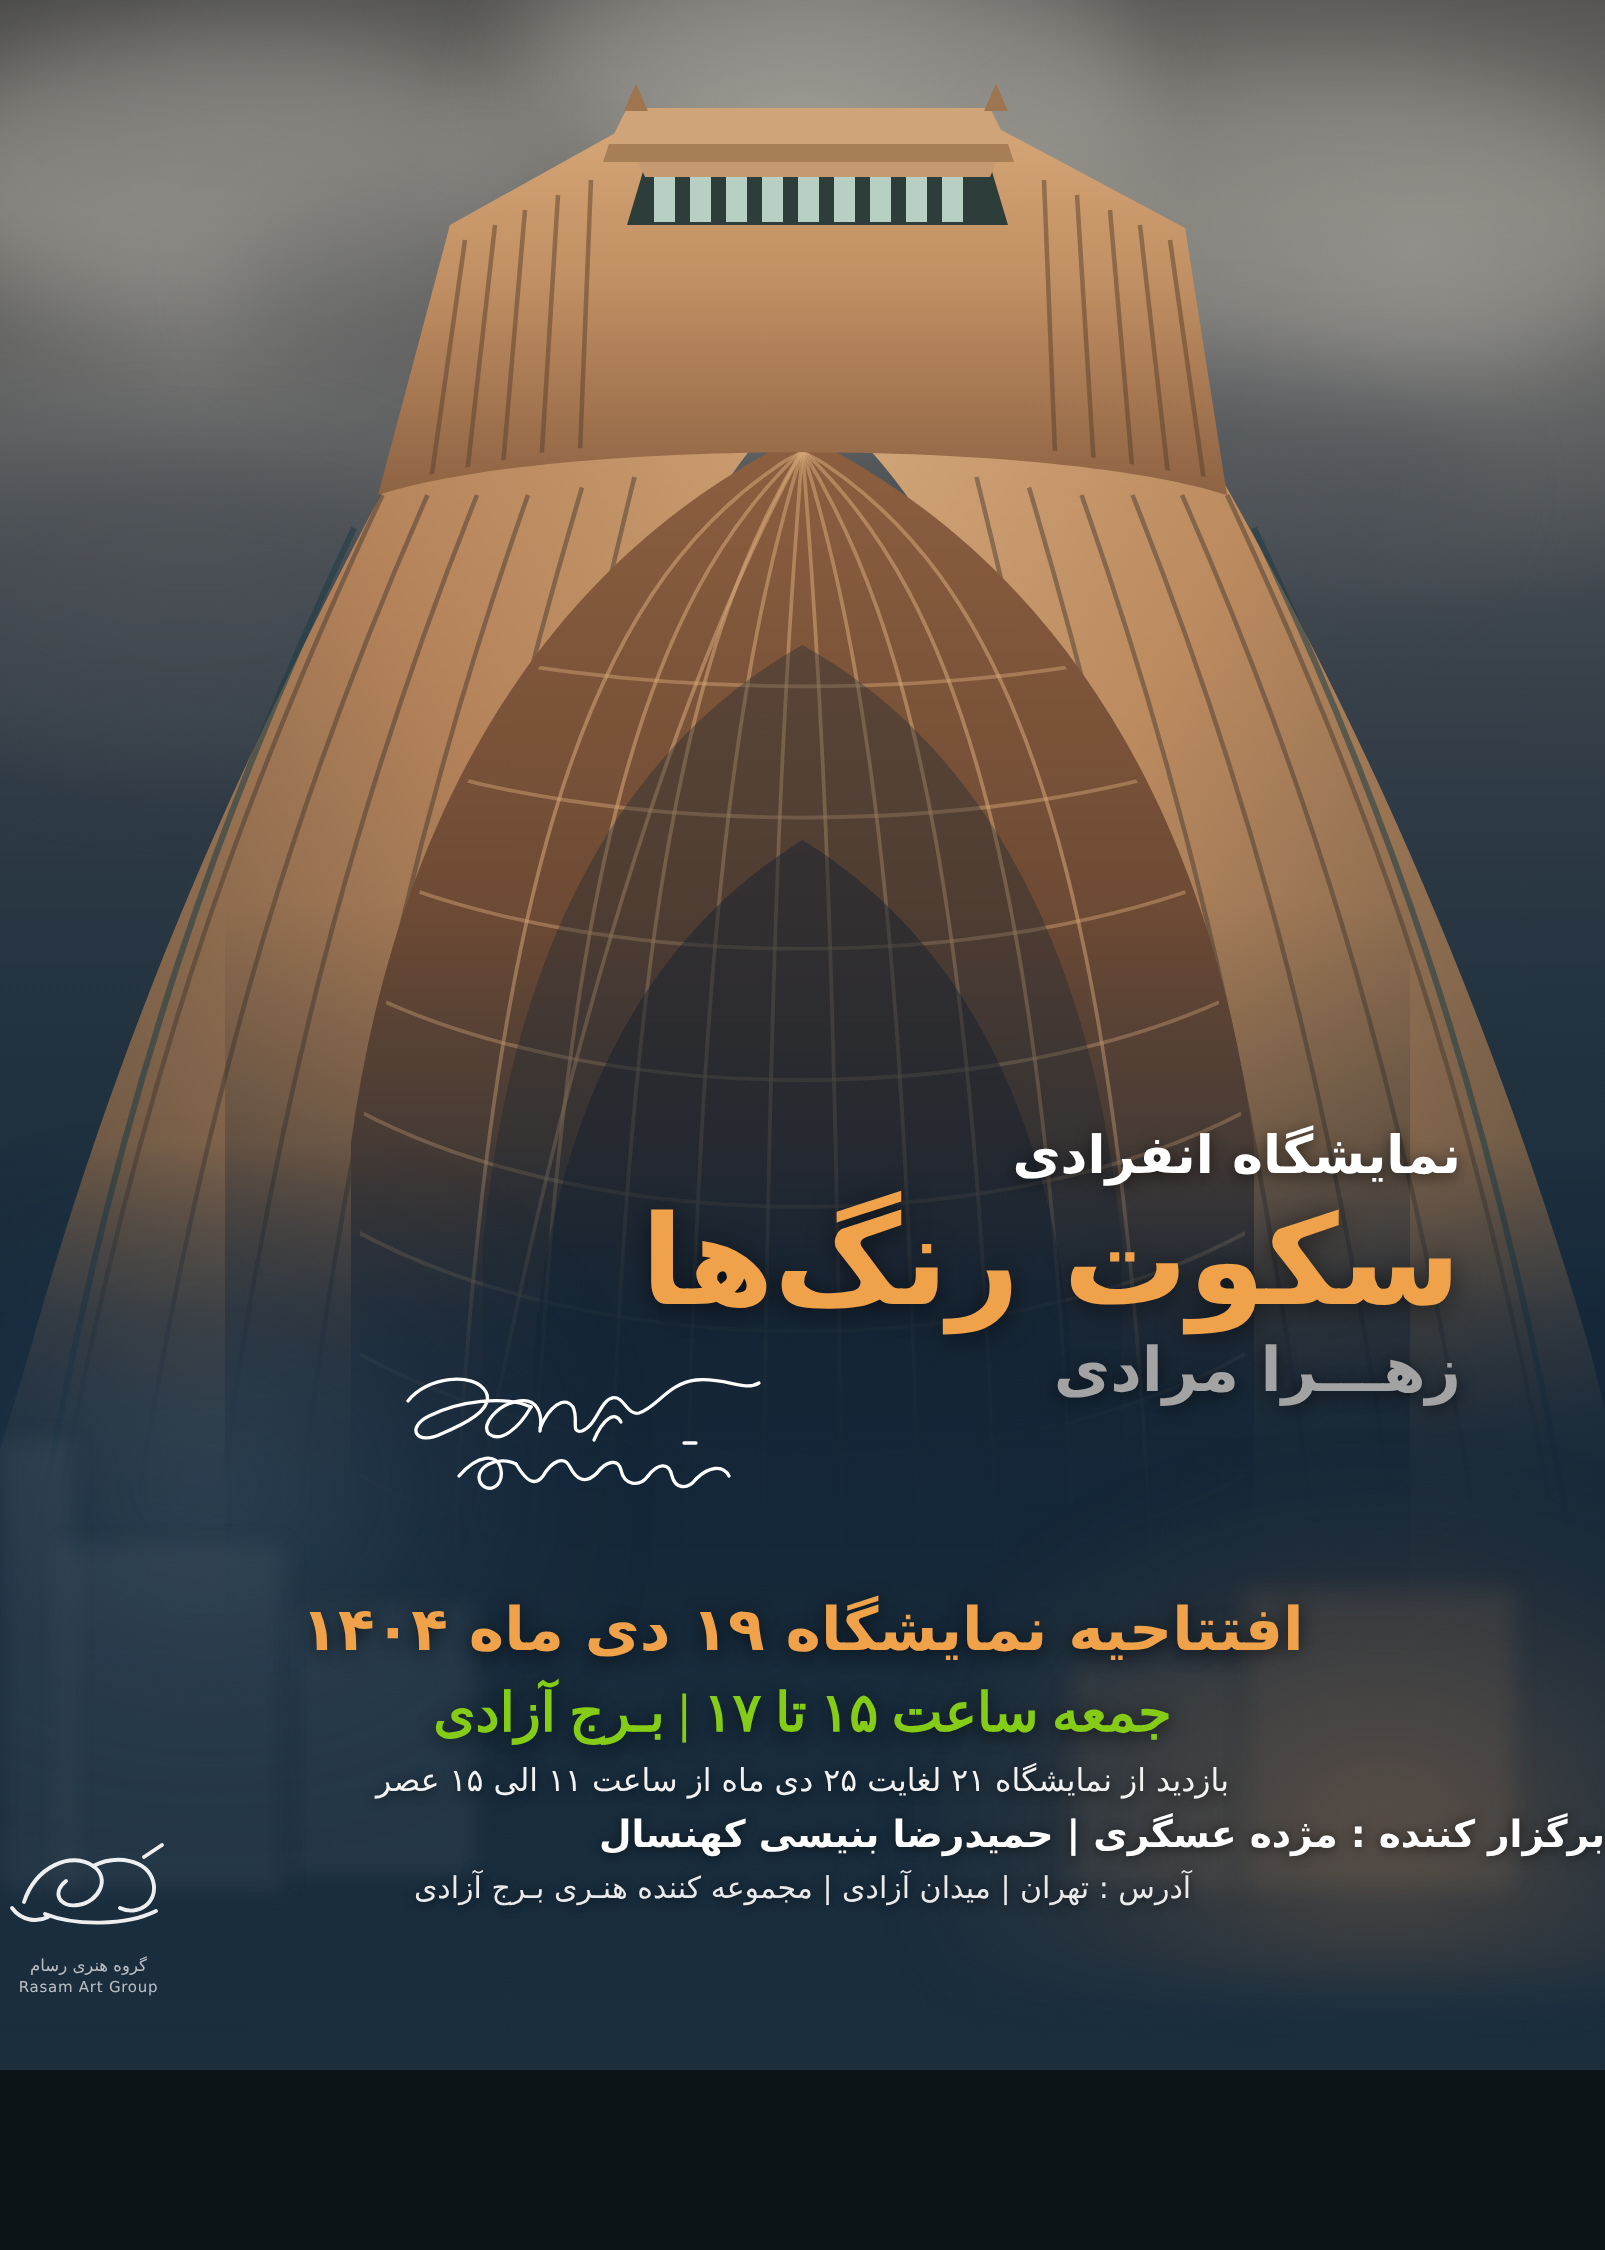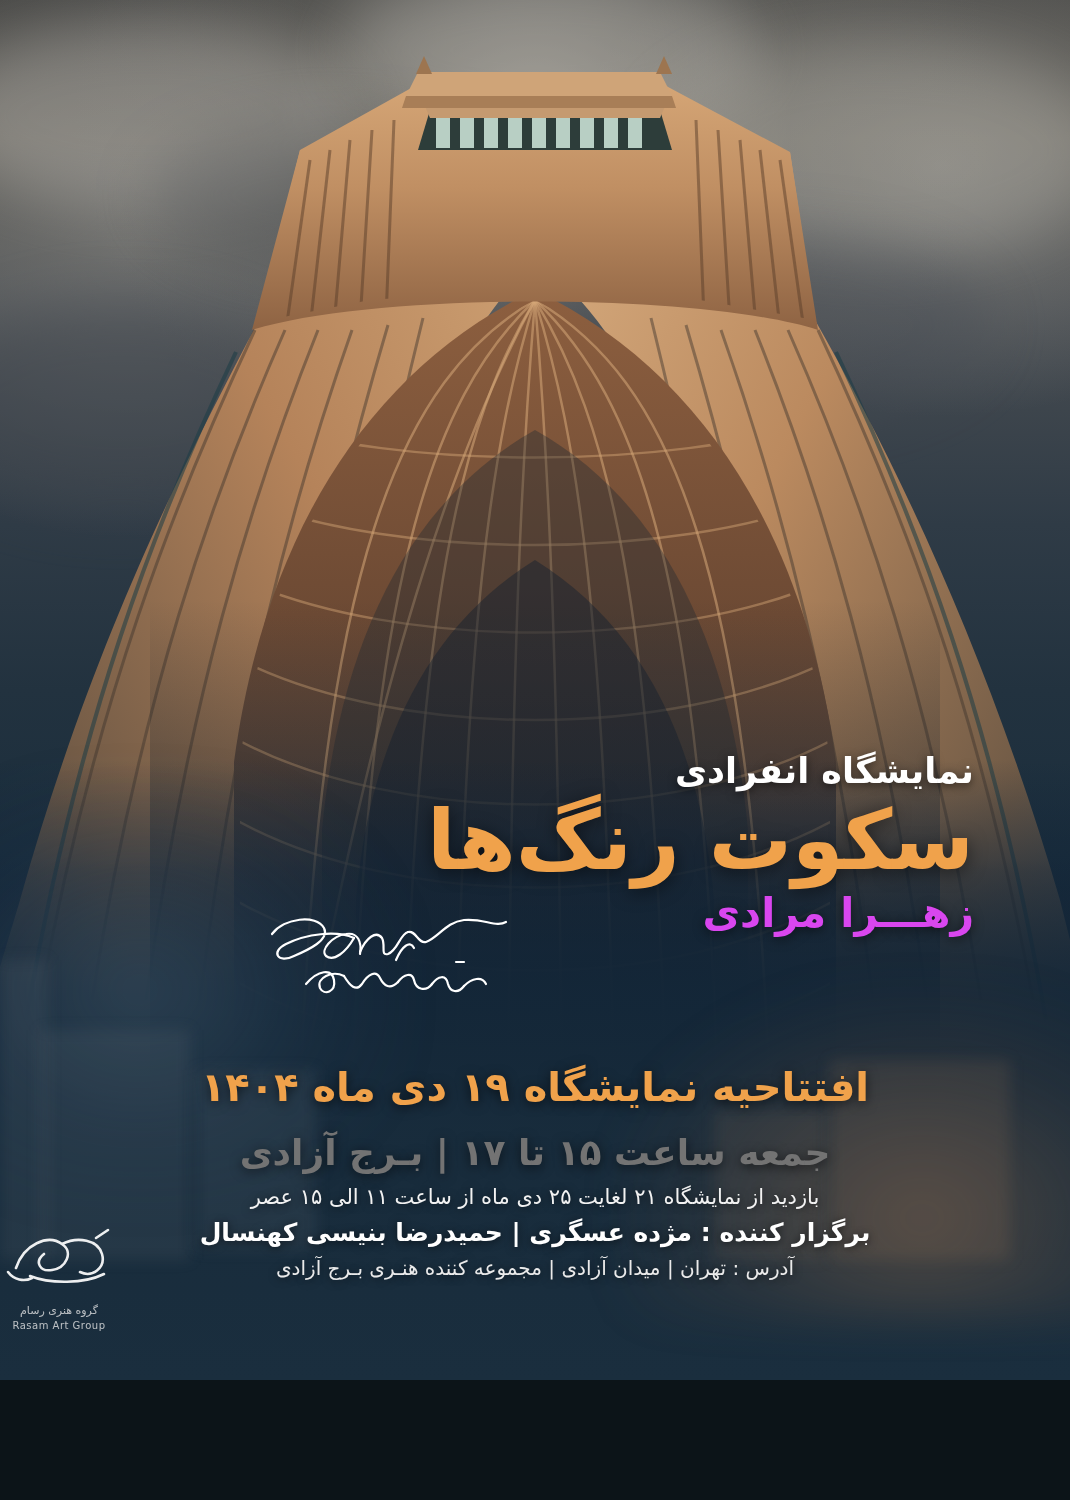--- a/index.html
+++ b/index.html
@@ -111,21 +111,21 @@
   .main-title {
     margin-top: 4px;
     color: #f0a24b;
     font-size: 83px;
     font-weight: bold;
     line-height: 1.12;
     text-shadow: 0 3px 18px rgba(0,0,0,0.55);
   }
   .artist {
     margin-top: 2px;
-    color: #d946ef;
+    color: #a3a3a3;
     font-size: 41px;
     font-weight: bold;
     letter-spacing: 5px;
     text-shadow: 0 2px 12px rgba(0,0,0,0.6);
   }
   .signature {
     position: absolute;
     top: 900px;
     right: 540px;
     width: 280px;
@@ -140,39 +140,41 @@
     text-align: center;
   }
   .d-open {
     color: #f0a24b;
     font-size: 40px;
     font-weight: bold;
     text-shadow: 0 2px 12px rgba(0,0,0,0.6);
     line-height: 1.25;
   }
   .d-time {
-    margin-top: 18px;
-    color: #737373;
+    margin-top: 8px;
+    color: #84cc16;
     font-size: 36px;
     font-weight: bold;
     text-shadow: 0 2px 12px rgba(0,0,0,0.6);
     line-height: 1.25;
+    font-family: Liberation Serif, serif;
   }
   .d-visit {
     margin-top: 10px;
     color: #f2f2f2;
     font-size: 21px;
     text-shadow: 0 1px 8px rgba(0,0,0,0.6);
   }
   .d-org {
     margin-top: 9px;
     color: #ffffff;
     font-size: 25px;
     font-weight: bold;
     text-shadow: 0 1px 8px rgba(0,0,0,0.6);
+    text-align: right;
   }
   .d-addr {
     margin-top: 9px;
     color: #eaeaea;
     font-size: 20px;
     text-shadow: 0 1px 8px rgba(0,0,0,0.6);
   }
 
   
   .logos {

